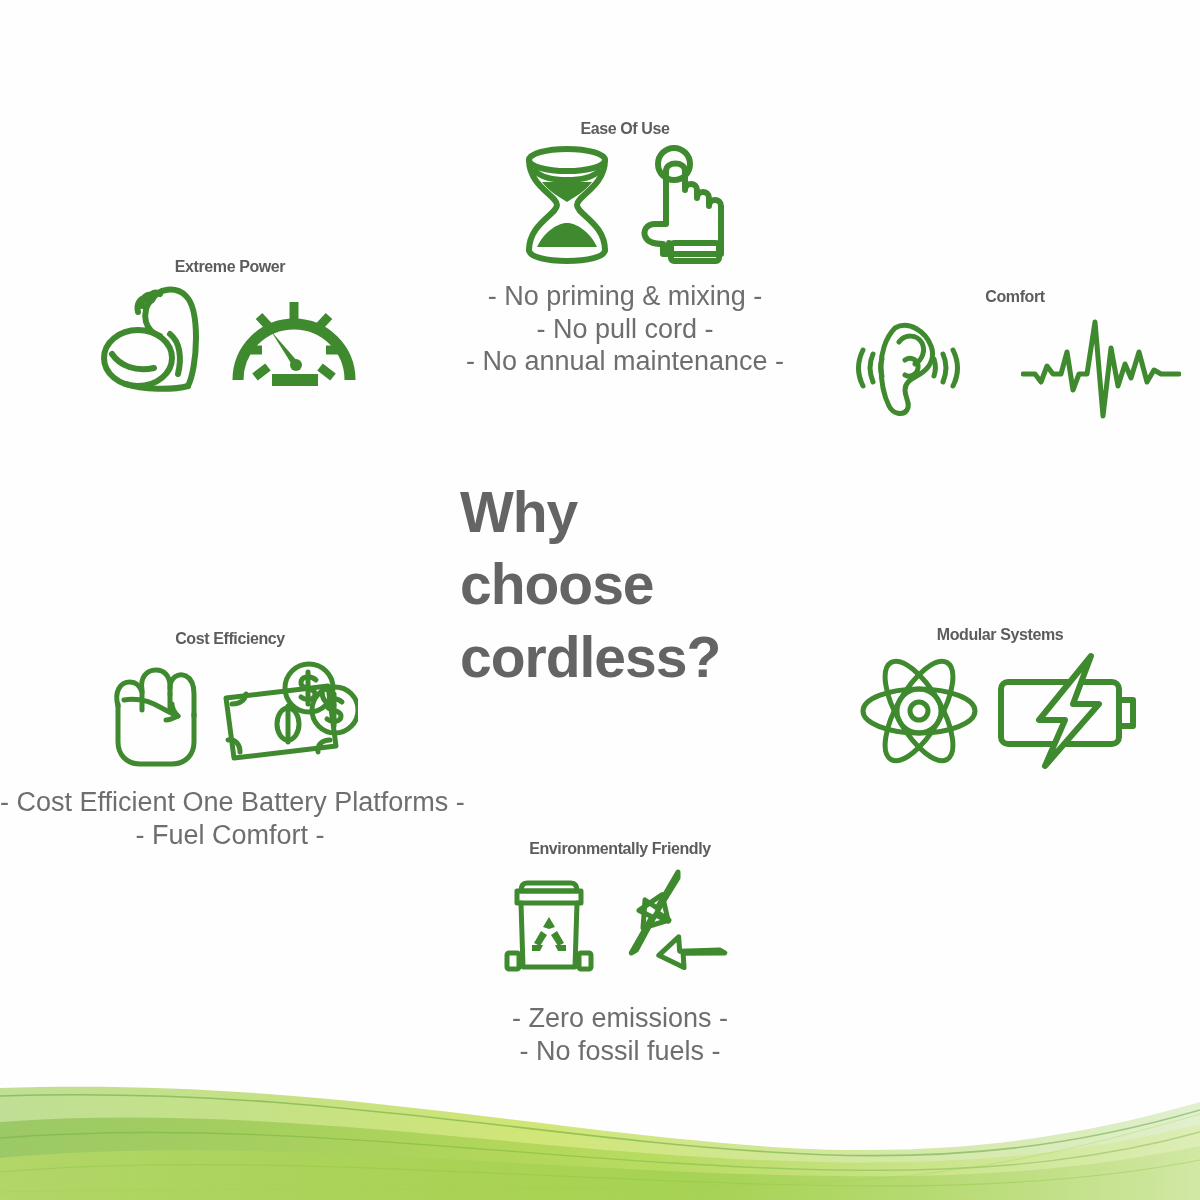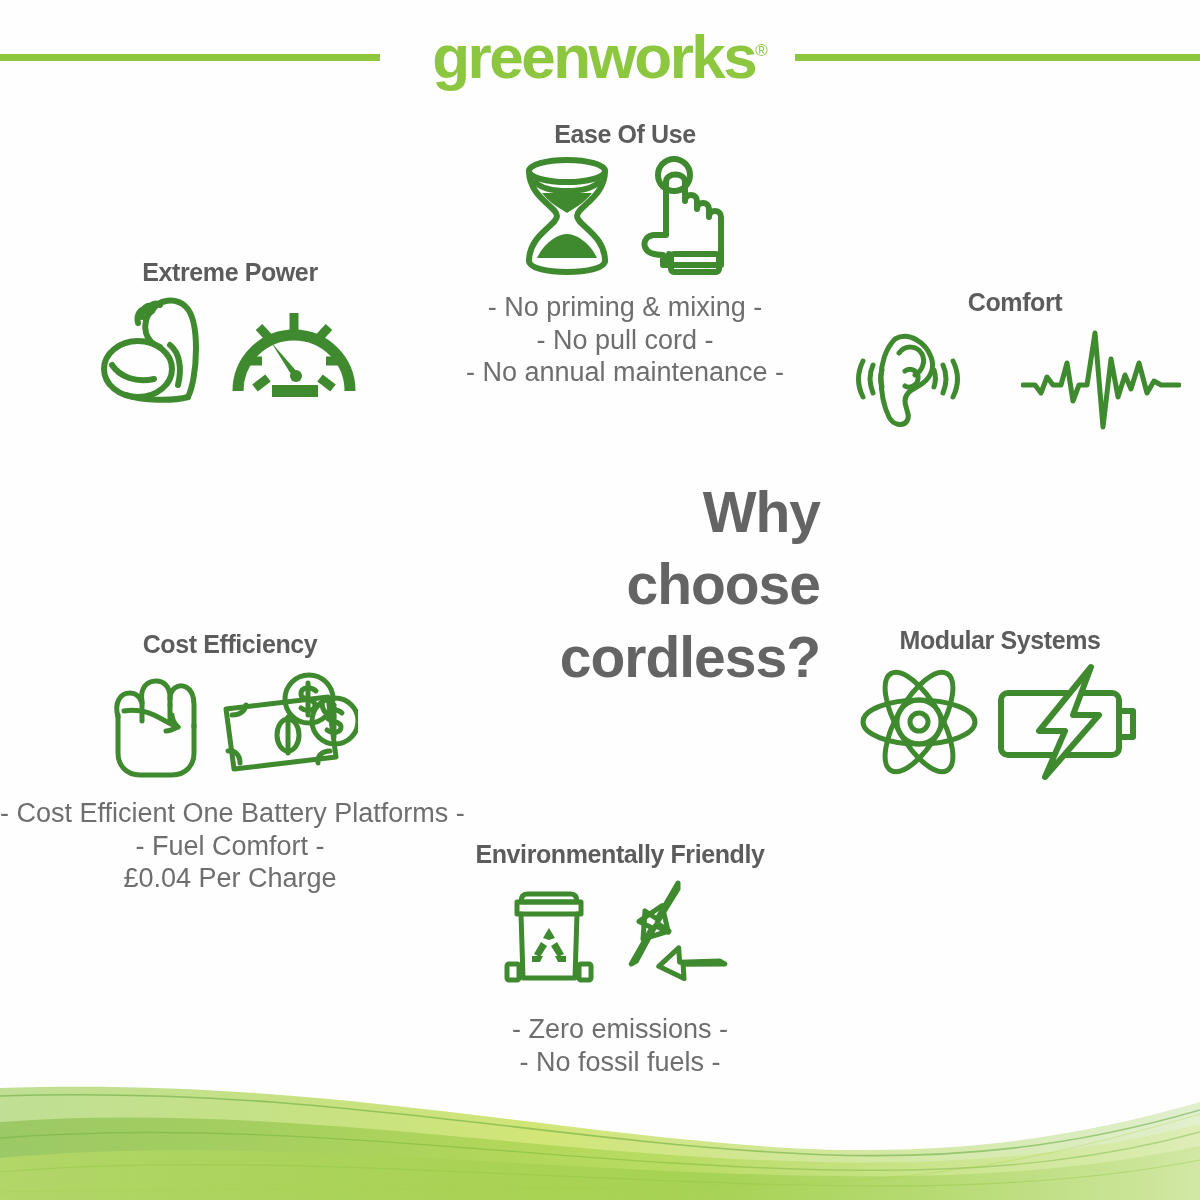--- a/index.html
+++ b/index.html
@@ -59,21 +59,21 @@
   }
 
   
   .feature {
     position: absolute;
     text-align: center;
   }
   .feature .f-title {
     color: #5c5c5c;
     font-weight: 700;
-    font-size: 25px;
+    font-size: 16px;
     letter-spacing: -0.4px;
     margin-bottom: 6px;
     white-space: nowrap;
   }
   .feature .f-icons {
     display: flex;
     align-items: center;
     justify-content: center;
     gap: 12px;
     margin: 4px 0 10px 0;
@@ -93,21 +93,21 @@
   #feat-cost-efficiency    { left: 0px;   top: 630px; width: 460px; }
   #feat-modular-systems    { left: 800px; top: 626px; width: 400px; }
   #feat-environmentally-friendly { left: 420px; top: 840px; width: 400px; }
 
   
   #center-headline {
     position: absolute;
     left: 460px;
     top: 476px;
     width: 360px;
-    text-align: right;
+    text-align: left;
     color: #646464;
     font-size: 57px;
     font-weight: 700;
     line-height: 1.27;
     letter-spacing: -1px;
   }
 
   
   #bottom-wave {
     position: absolute;
@@ -116,25 +116,20 @@
     width: 1200px;
     height: 150px;
     pointer-events: none;
   }
 </style>
 </head>
 <body>
 
 <div id="page">
 
-  <div class="header">
-    <div class="rule rule-left"></div>
-    <div class="rule rule-right"></div>
-    <div class="logo"><span>greenworks</span><span class="reg">®</span></div>
-  </div>
 
   <div class="feature" id="feat-extreme-power">
     <div class="f-title">Extreme Power</div>
     <div class="f-icons">
       <span>
         <svg width="116" height="112" viewBox="0 0 116 112">
           <g fill="none" stroke="#3F8A2E" stroke-width="6" stroke-linecap="round" stroke-linejoin="round">
             <path d="M56 18 C62 6, 80 4, 90 14 C98 22, 100 40, 100 56 C100 78, 96 96, 92 104"></path>
             <path d="M92 104 C78 108, 46 108, 30 102"></path>
             <path d="M56 18 C50 22, 48 32, 50 40 C52 47, 58 52, 64 54"></path>
@@ -252,21 +247,20 @@
             <line x1="90" y1="18" x2="90" y2="50"></line>
             <path d="M124 48 C118 43, 109 44, 109 51 C109 58, 123 55, 123 62 C123 68, 114 69, 109 65"></path>
             <line x1="116" y1="40" x2="116" y2="72"></line>
           </g>
         </svg>
       </span>
     </div>
     <div class="f-lines">
       <div>- Cost Efficient  One Battery  Platforms -</div>
       <div>- Fuel Comfort -</div>
-      <div>£0.04 Per Charge</div>
     </div>
   </div>
 
   <div class="feature" id="feat-modular-systems">
     <div class="f-title">Modular Systems</div>
     <div class="f-icons">
       <span>
         <svg width="124" height="122" viewBox="0 0 124 122">
           <g fill="none" stroke="#3F8A2E" stroke-width="5">
             <ellipse cx="62" cy="61" rx="56" ry="22"></ellipse>

